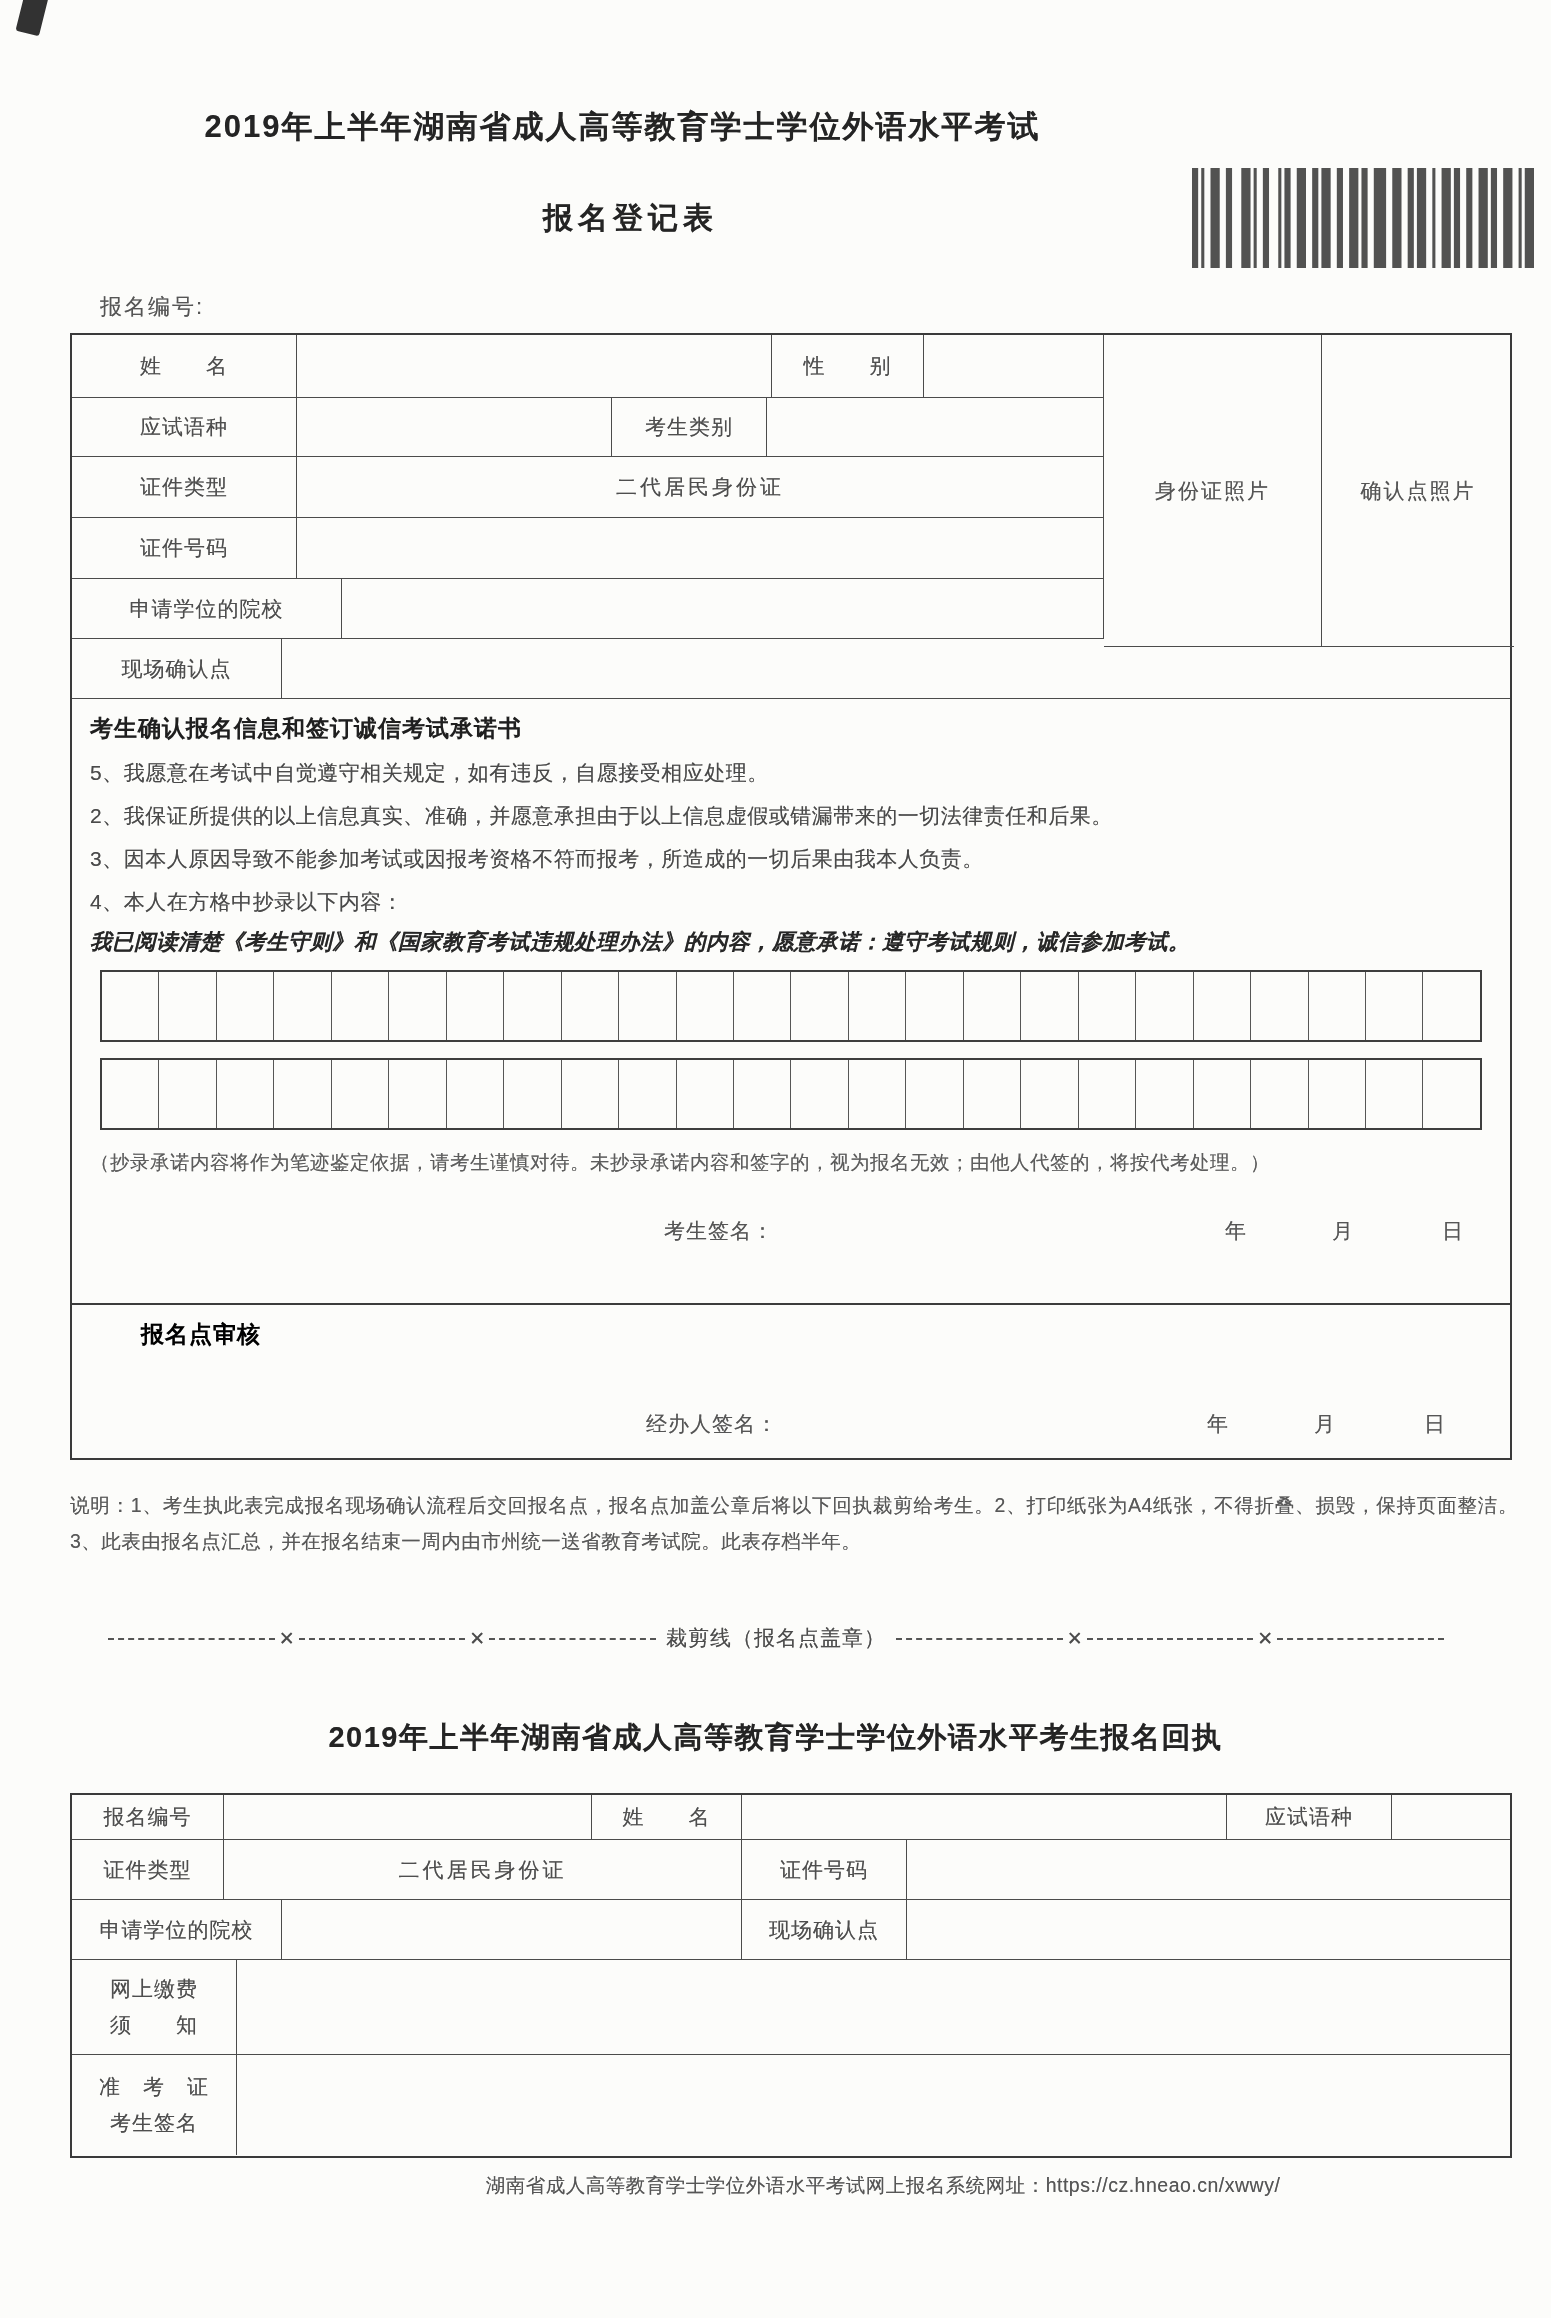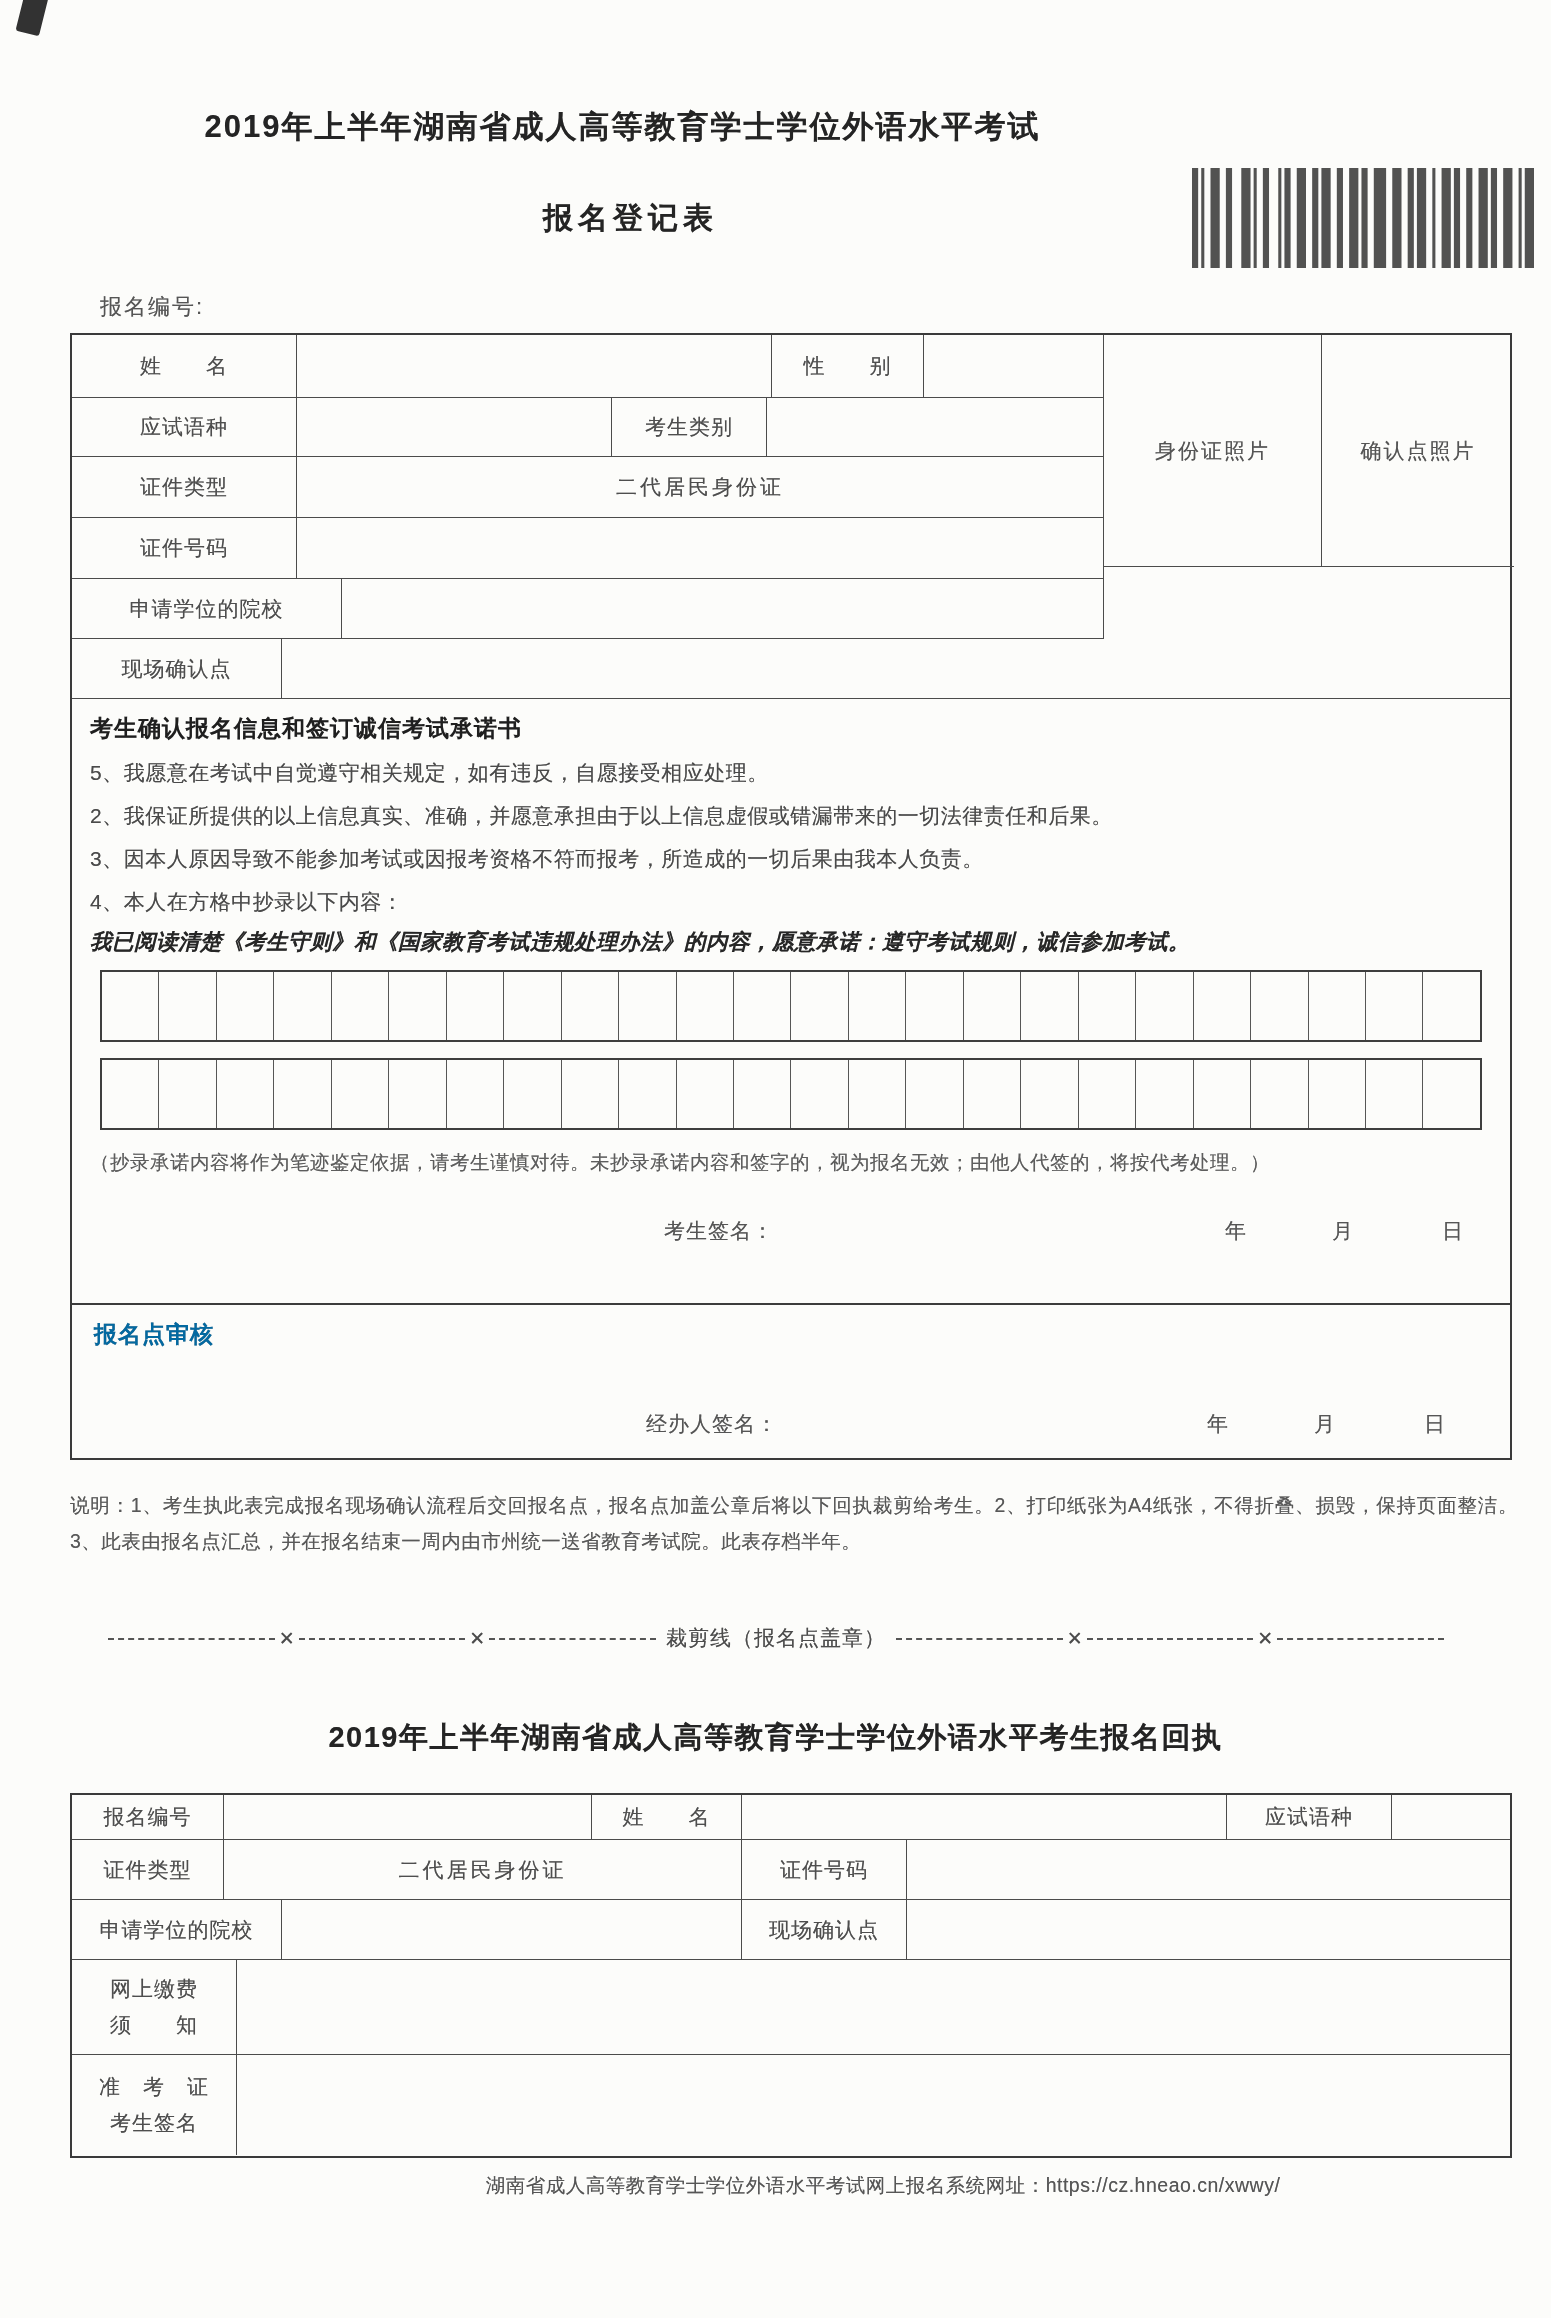--- a/index.html
+++ b/index.html
@@ -25,21 +25,21 @@
   .row { display:flex; width:100%; }
   .c { border-right:1.4px solid #4b4b4b; border-bottom:1.4px solid #4b4b4b;
        display:flex; align-items:center; justify-content:center;
        font-size:21px; color:#4e4e4e; letter-spacing:1px; }
   .c.noR { border-right:none; }
   .c.noB { border-bottom:none; }
 
   .main-tbl { left:70px; top:333px; width:1442px; height:1127px; }
   .upper { position:relative; height:304px; }
   .upper .rows { width:1032px; }
-  .photo { position:absolute; top:0; height:232px; border-bottom:1.4px solid #4b4b4b;
+  .photo { position:absolute; top:0; height:312px; border-bottom:1.4px solid #4b4b4b;
     display:flex; align-items:center; justify-content:center;
     font-size:21px; color:#555; letter-spacing:2px; }
   .photo.p1 { left:1032px; width:218px; border-right:1.4px solid #4b4b4b; }
   .photo.p2 { left:1250px; width:192px; }
 
   .pledge { width:100%; height:606px; border-bottom:2px solid #3c3c3c; padding:10px 18px 0; overflow:hidden; }
   .pledge h3 { font-size:23px; color:#1f1f1f; letter-spacing:1px; margin:4px 0 10px; }
   .pl-item { font-size:21px; color:#4a4a4a; line-height:38px; margin-bottom:5px; letter-spacing:.5px; }
   .pl-bold { font-size:21.5px; font-weight:bold; color:#262626; line-height:32px; margin:4px 0 12px; letter-spacing:.5px;font-style:italic; }
   .copy-grid { display:flex; border:2px solid #3e3e3e; height:72px; margin:0 10px; }
@@ -47,21 +47,21 @@
   .gcell { flex:1; border-right:1.3px solid #565656; }
   .gcell:last-child { border-right:none; }
   .pl-note { margin-top:16px; font-size:19.5px; color:#5d5d5d; line-height:33px; letter-spacing:.5px; }
   .sigrow { position:relative; height:58px; margin-top:20px; font-size:21px; color:#555; }
   .sigrow .slabel { position:absolute; left:574px; top:18px; letter-spacing:1px; }
   .sigrow .d-y { position:absolute; left:1135px; top:18px; }
   .sigrow .d-m { position:absolute; left:1242px; top:18px; }
   .sigrow .d-d { position:absolute; left:1352px; top:18px; }
 
   .review { position:relative; width:100%; height:155px; }
-  .review h3 { font-size:23px; color:#0369a1; letter-spacing:1px; padding:14px 0 0 22px; }
+  .review h3 { font-size:23px; color:#000000; letter-spacing:1px; padding:14px 0 0 22px;margin-left:47px; }
   .review .slabel { position:absolute; left:574px; bottom:22px; font-size:21px; color:#555; letter-spacing:1px; }
   .review .d-y { position:absolute; left:1135px; bottom:22px; font-size:21px; color:#555; }
   .review .d-m { position:absolute; left:1242px; bottom:22px; font-size:21px; color:#555; }
   .review .d-d { position:absolute; left:1352px; bottom:22px; font-size:21px; color:#555; }
 
   .instructions { position:absolute; left:70px; top:1487px; width:1448px;
     font-size:19.5px; color:#585858; line-height:36px; text-align:justify; letter-spacing:.5px; }
 
   .cutline { position:absolute; left:108px; top:1624px; width:1336px; display:flex;
     align-items:center; font-size:21px; color:#4c4c4c; }

